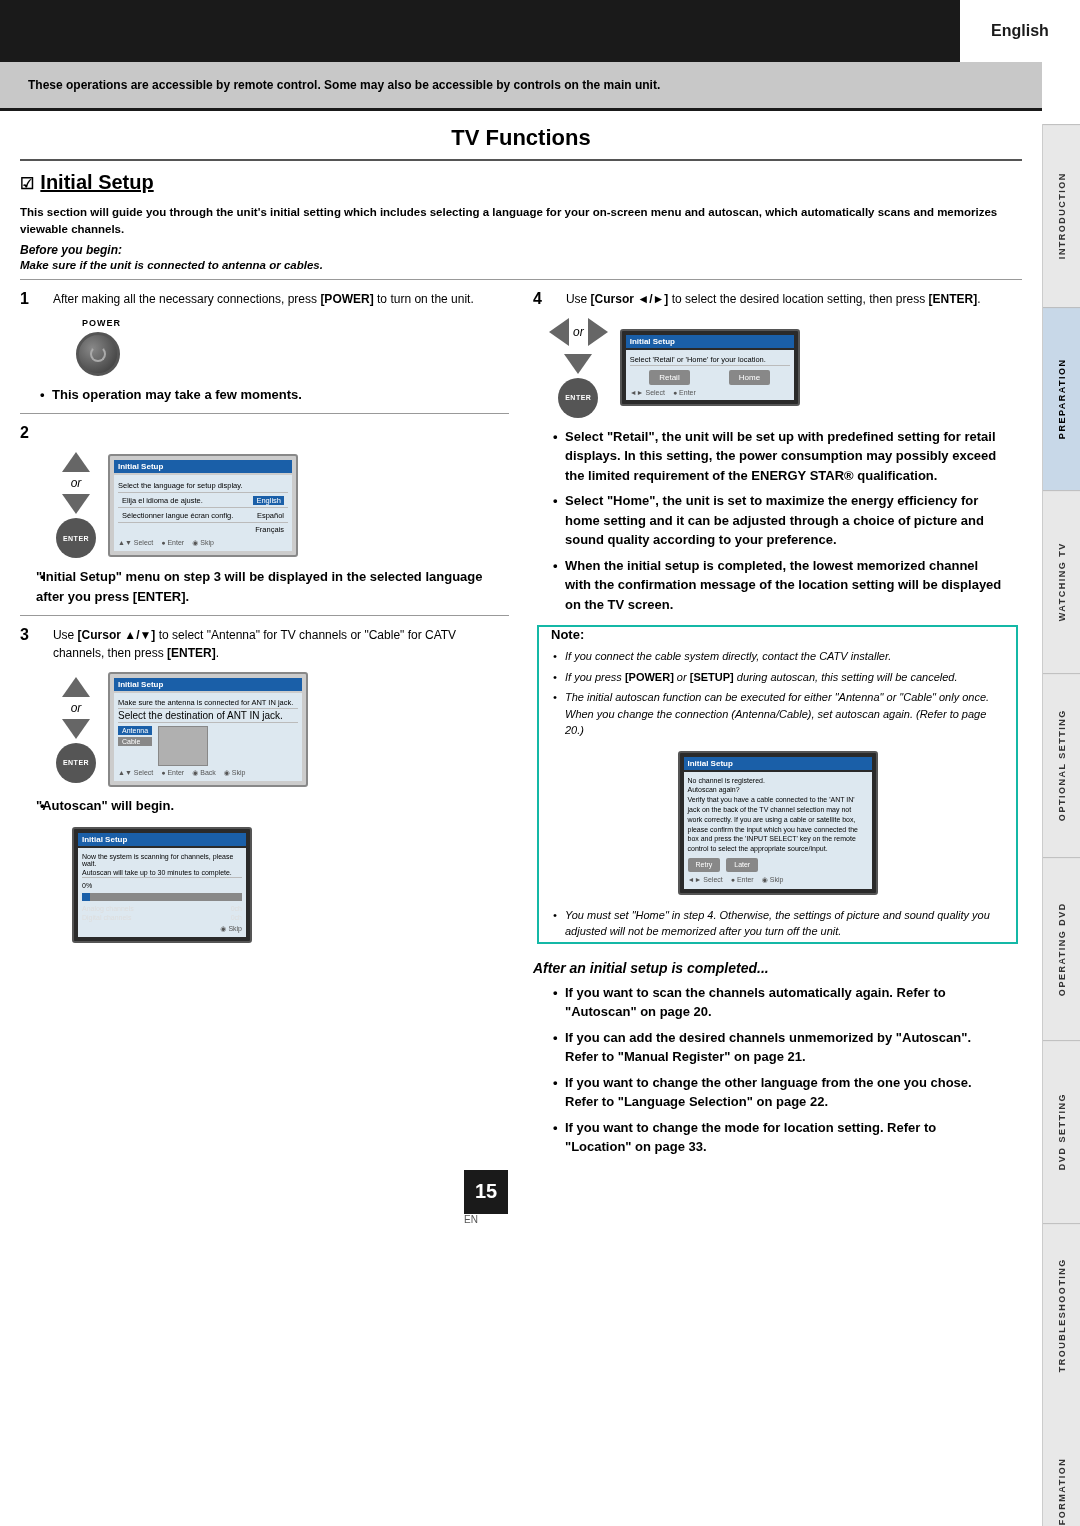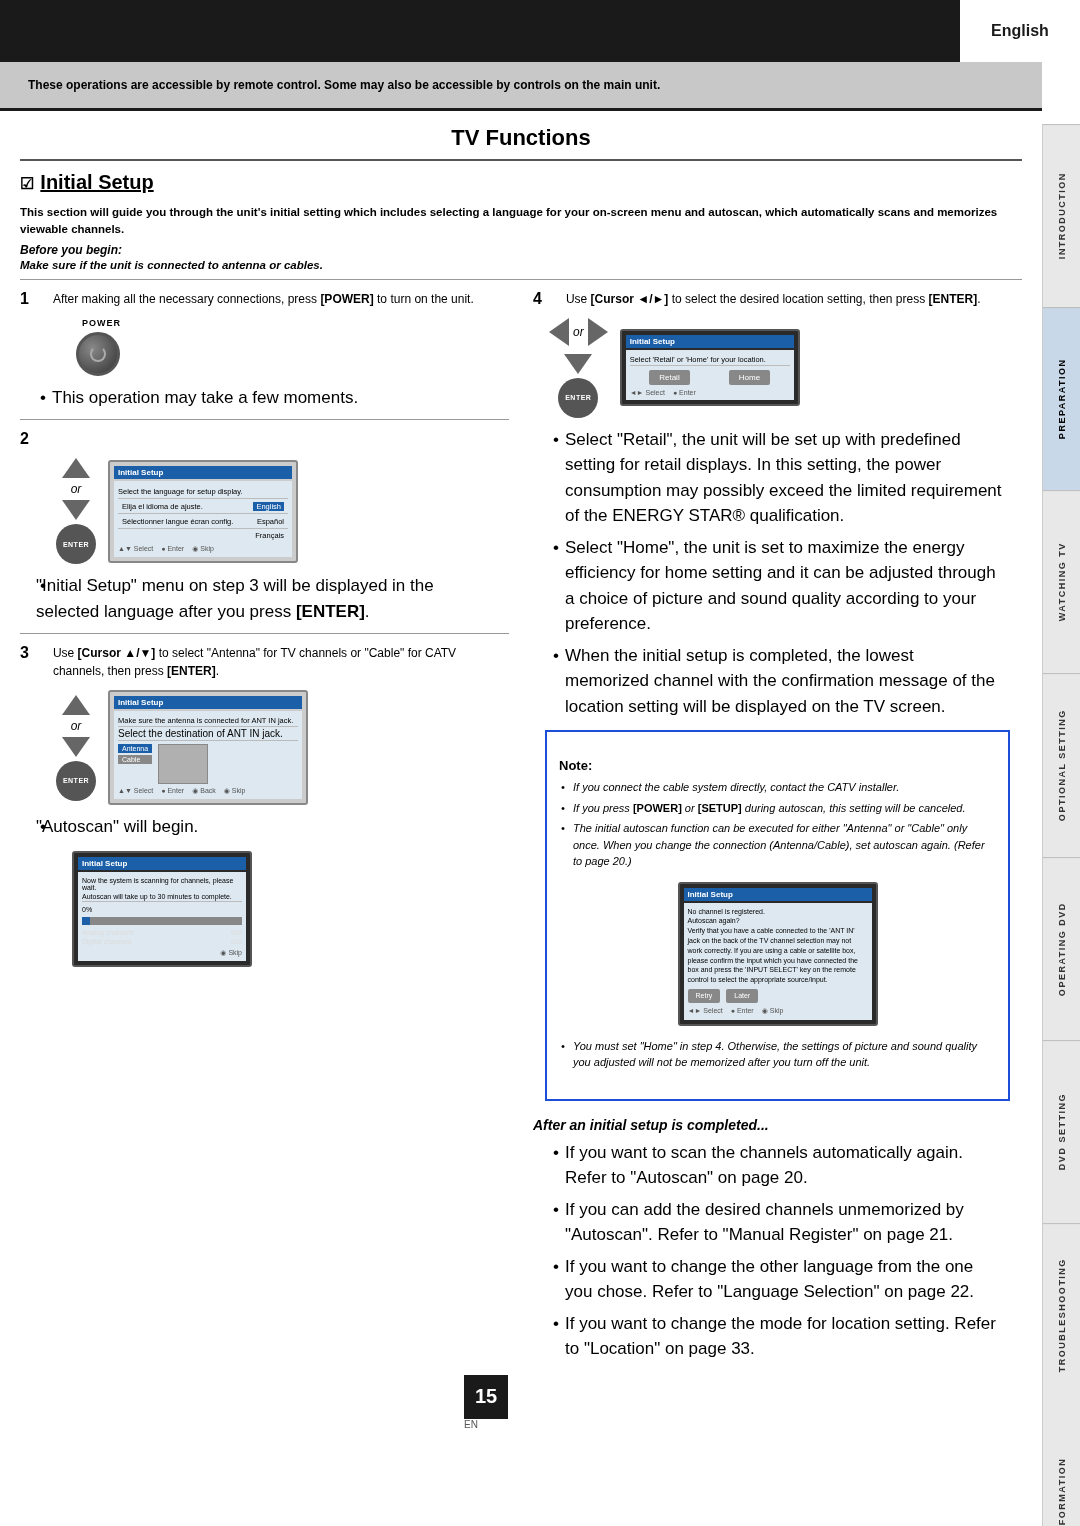--- a/index.html
+++ b/index.html
@@ -159,23 +159,24 @@
     .step-text {
       margin-left: 16px;
       font-size: 12px;
       line-height: 1.5;
     }
     .step-text strong { font-weight: bold; }
 
     
     .bullet-item {
       padding: 3px 20px 3px 32px;
-      font-size: 17px;
+      font-size: 13px;
       line-height: 1.5;
       position: relative;
+      font-weight: bold;
     }
     .bullet-item::before {
       content: '•';
       position: absolute;
       left: 20px;
     }
 
     
     .power-area {
       display: flex;
@@ -237,23 +238,23 @@
     }
 
     
     .or-text {
       font-size: 12px;
       font-style: italic;
     }
 
     
     .note-box {
-      border: 2px solid #1d4ed8;
-      margin: 8px 12px;
-      padding: 26px 12px;
+      border: 2px solid #14b8a6;
+      margin: 8px 4px;
+      padding: 0 12px;
     }
     .note-title {
       font-size: 13px;
       font-weight: bold;
       margin-bottom: 4px;
     }
     .note-bullet {
       padding: 2px 0 2px 14px;
       font-size: 11px;
       line-height: 1.5;

